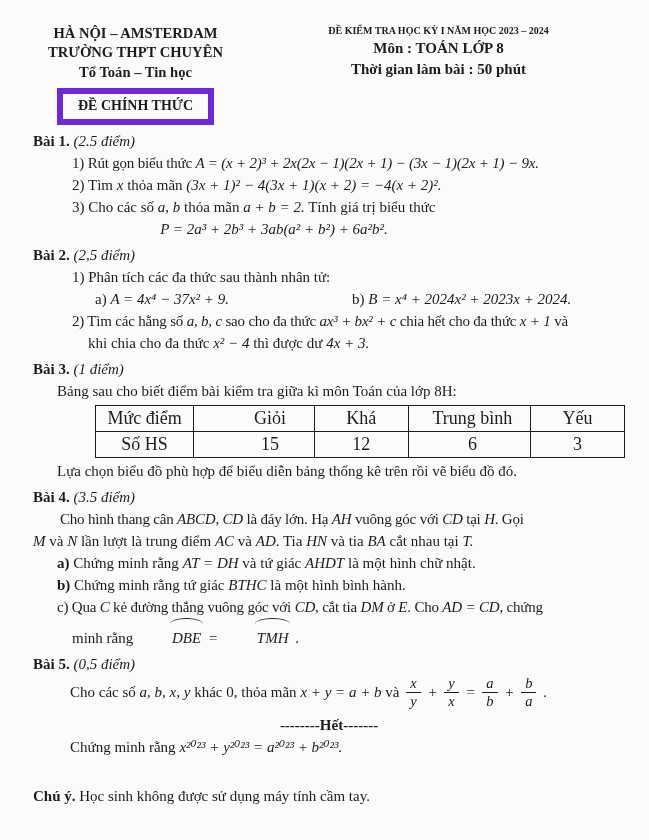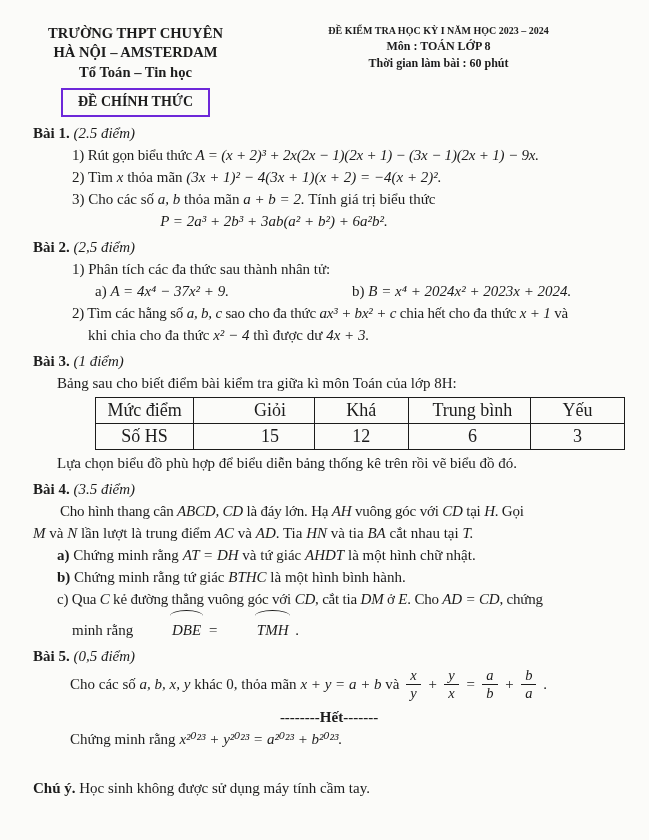--- a/index.html
+++ b/index.html
@@ -7,24 +7,24 @@
     width:649px;height:840px;box-sizing:border-box;overflow:hidden;
     background:#fbfbf9;color:#1c1c1c;
     padding:24px 24px 0 33px;
     font-family:"Liberation Serif","DejaVu Serif",serif;
     font-size:15px;line-height:1.27;
   }
   
   .header{display:flex;align-items:flex-start;}
   .header-left{width:205px;text-align:center;}
   .header-left .hline{font-weight:bold;font-size:14.6px;line-height:1.32;white-space:nowrap;}
-  .stamp{display:inline-block;border:2px solid #6d28d9;padding:3px 15px 4px;margin-top:6px;
+  .stamp{display:inline-block;border:6px solid #6d28d9;padding:3px 15px 4px;margin-top:6px;
          font-weight:bold;font-size:14px;white-space:nowrap;}
   .header-right{flex:1;text-align:center;padding-left:14px;}
-  .header-right .hline{font-weight:bold;font-size:12px;line-height:1.4;white-space:nowrap;}
+  .header-right .hline{font-weight:bold;font-size:15px;line-height:1.4;white-space:nowrap;}
   .header-right .htitle{font-size:10px;}
   
   .bai{margin:7px 0 3px;white-space:nowrap;}
   .line{margin:3px 0;white-space:nowrap;}
   .seg-bold{font-weight:bold;}
   .seg-italic{font-style:italic;}
   .seg-math{font-style:italic;}
   .seg-text{font-style:normal;}
   .tight{letter-spacing:-0.2px;}
   .indent-item{margin-left:39px;}
@@ -55,29 +55,29 @@
   
   .footer-note{margin-top:30px;white-space:nowrap;}
 </style>
 </head>
 <body>
 
 <div class="page">
 
   <div class="header">
     <div class="header-left">
+      <div class="hline">HÀ NỘI – AMSTERDAM</div>
       <div class="hline">TRƯỜNG THPT CHUYÊN</div>
-      <div class="hline">HÀ NỘI – AMSTERDAM</div>
       <div class="hline">Tổ Toán – Tin học</div>
       <div class="stamp">ĐỀ CHÍNH THỨC</div>
     </div>
     <div class="header-right">
       <div class="hline htitle">ĐỀ KIỂM TRA HỌC KỲ I NĂM HỌC 2023 – 2024</div>
       <div class="hline">Môn : TOÁN LỚP 8</div>
-      <div class="hline">Thời gian làm bài : 60 phút</div>
+      <div class="hline">Thời gian làm bài : 50 phút</div>
     </div>
   </div>
 
   <div class="bai"><span class="seg-bold">Bài 1. </span><span class="seg-italic">(2.5 điểm)</span></div>
   <div class="line indent-item tight"><span class="seg-text">1) Rút gọn biểu thức </span><span class="seg-math">A = (x + 2)³ + 2x(2x − 1)(2x + 1) − (3x − 1)(2x + 1) − 9x.</span></div>
   <div class="line indent-item"><span class="seg-text">2) Tìm </span><span class="seg-math">x</span><span class="seg-text"> thỏa mãn </span><span class="seg-math">(3x + 1)² − 4(3x + 1)(x + 2) = −4(x + 2)².</span></div>
   <div class="line indent-item"><span class="seg-text">3) Cho các số </span><span class="seg-math">a, b</span><span class="seg-text"> thỏa mãn </span><span class="seg-math">a + b = 2.</span><span class="seg-text"> Tính giá trị biểu thức</span></div>
   <div class="line center-eq"><span class="seg-math">P = 2a³ + 2b³ + 3ab(a² + b²) + 6a²b².</span></div>
 
   <div class="bai"><span class="seg-bold">Bài 2. </span><span class="seg-italic">(2,5 điểm)</span></div>

